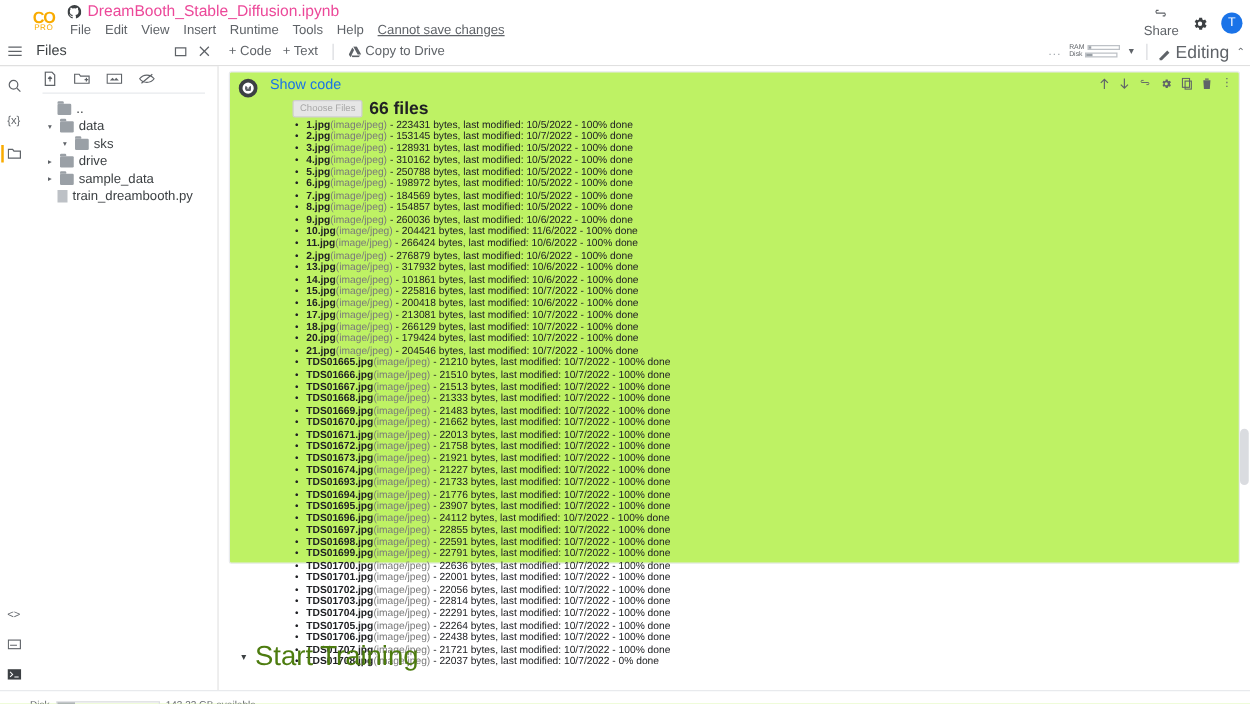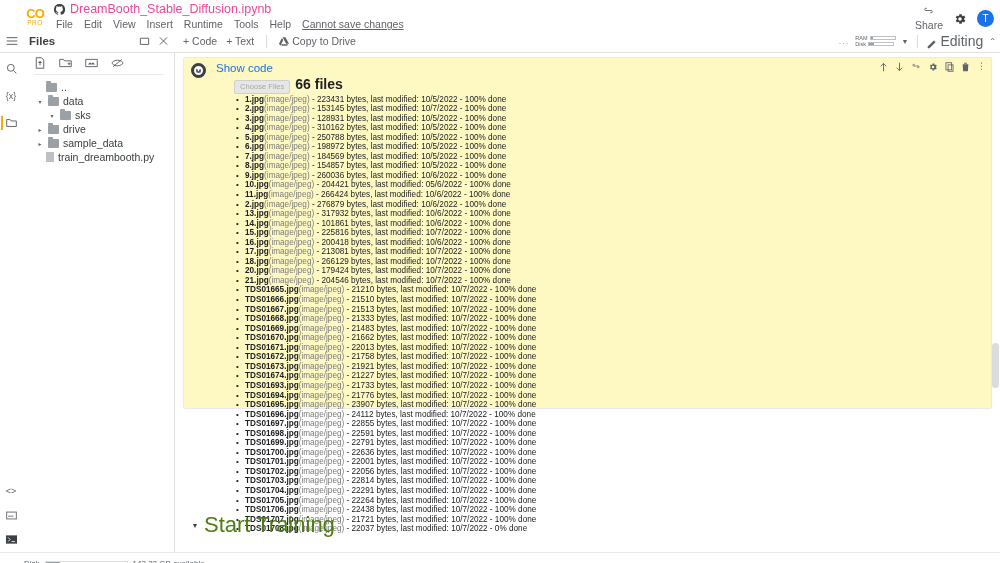--- a/index.html
+++ b/index.html
@@ -23,21 +23,21 @@
   .menu-row { display:flex; align-items:center; gap:11px; height:13px; margin-top:1px; padding-left:2px; }
   .menu-row span { font-size:10.5px; color:#5f6368; }
   .cannot-save { text-decoration:underline; }
   .top-right { position:absolute; right:6px; top:6px; display:flex; align-items:center; gap:10px; }
   .share-btn { display:flex; align-items:center; gap:4px; font-size:10.5px; color:#5f6368;flex-direction:column; }
   .avatar { width:17px; height:17px; border-radius:50%; background:#1a73e8; color:#fff;
             font-size:10px; display:flex; align-items:center; justify-content:center; }
 
   
   .toolbar { height:23px; display:flex; align-items:center; border-bottom:1px solid #e0e0e0; position:relative; }
-  .tb-left { width:175px; display:flex; align-items:flex-start; padding-left:6px; gap:8px;font-weight:bold; }
+  .tb-left { width:175px; display:flex; align-items:flex-start; padding-left:6px; gap:8px; }
   .files-hdr { display:flex; align-items:center; gap:11px; flex:1; }
   .files-label { font-size:11.5px; color:#3c4043; }
   .files-actions { margin-left:auto; display:flex; gap:8px; padding-right:6px; color:#5f6368; }
   .tb-mid { display:flex; align-items:center; gap:9px; padding-left:8px; }
   .tb-item { font-size:10.5px; color:#5f6368; display:flex; align-items:center; gap:3px; }
   .tb-divider { width:1px; height:13px; background:#dadce0; margin:0 3px; }
   .tb-right { position:absolute; right:4px; display:flex; align-items:center; gap:6px; }
   .res-box { display:flex; flex-direction:column; font-size:5.5px; color:#5f6368; line-height:6.5px; }
   .res-line { display:flex; align-items:center; gap:2px; }
   .res-bar { width:26px; height:4px; border:1px solid #bdc1c6; }
@@ -64,30 +64,30 @@
   .tarrow { width:8px; font-size:6px; color:#5f6368; text-align:center; }
   .ficon { width:11px; height:9px; background:#9aa0a6; border-radius:1px; position:relative; flex:none; }
   .ficon::before { content:""; position:absolute; top:-2px; left:0; width:5px; height:2px;
                    background:#9aa0a6; border-radius:1px 1px 0 0; }
   .ficon.doc { background:#bdc1c6; width:8px; height:10px; border-radius:0; }
   .ficon.doc::before { display:none; }
 
   
   .main { flex:1; position:relative; overflow:hidden; background:#fff; }
   .cell { margin:4px 8px 0 8px; border:1px solid #e8eaed; border-radius:2px;
-          background:#fef9c3; height:352px; position:relative; display:flex; }
+          background:#bef264; height:394px; position:relative; display:flex; }
   .cell-gutter { width:28px; padding-top:5px; display:flex; justify-content:center; }
   .spinner { width:15px; height:15px; border-radius:50%; border:3px solid #3c4043;
              background:#fff; position:relative; }
   .spinner::after { content:""; position:absolute; inset:2px; border-radius:50%;
                     border:2px solid #5f6368; border-top-color:transparent; }
   .cell-body { flex:1; padding-top:4px; }
   .showcode { color:#1a73e8; font-size:11.5px; padding-left:4px; }
   .out { padding:6px 0 0 22px; font-size:8.2px; line-height:9.55px; color:#202124; }
-  .choose-row { display:flex; align-items:flex-start; gap:5px; padding-bottom:1px; }
+  .choose-row { display:flex; align-items:center; gap:5px; padding-bottom:1px; }
   .choose-btn { background:#e6e6e6; border:1px solid #cfcfcf; border-radius:2px;
                 color:#a8a8a8; font-size:7.6px; padding:1px 5px; }
   .nfiles { font-weight:bold; font-size:14px; }
   ul.flist { list-style:none; margin:0; padding:0; }
   ul.flist li { position:relative; padding-left:11px; white-space:nowrap; }
   ul.flist li::before { content:"•"; position:absolute; left:2px; color:#202124; font-size:8px; }
   .fn { font-weight:bold; }
   .mt { color:#7a7a7a; }
   .cell-tools { position:absolute; top:4px; right:5px; display:flex; gap:7px; color:#5f6368; font-size:9px; }
 
@@ -297,21 +297,21 @@
           <ul class="flist">
               <li><span class="fn">1.jpg</span><span class="mt">(image/jpeg)</span> <span>- 223431 bytes, last modified: 10/5/2022 - 100% done</span></li>
               <li><span class="fn">2.jpg</span><span class="mt">(image/jpeg)</span> <span>- 153145 bytes, last modified: 10/7/2022 - 100% done</span></li>
               <li><span class="fn">3.jpg</span><span class="mt">(image/jpeg)</span> <span>- 128931 bytes, last modified: 10/5/2022 - 100% done</span></li>
               <li><span class="fn">4.jpg</span><span class="mt">(image/jpeg)</span> <span>- 310162 bytes, last modified: 10/5/2022 - 100% done</span></li>
               <li><span class="fn">5.jpg</span><span class="mt">(image/jpeg)</span> <span>- 250788 bytes, last modified: 10/5/2022 - 100% done</span></li>
               <li><span class="fn">6.jpg</span><span class="mt">(image/jpeg)</span> <span>- 198972 bytes, last modified: 10/5/2022 - 100% done</span></li>
               <li><span class="fn">7.jpg</span><span class="mt">(image/jpeg)</span> <span>- 184569 bytes, last modified: 10/5/2022 - 100% done</span></li>
               <li><span class="fn">8.jpg</span><span class="mt">(image/jpeg)</span> <span>- 154857 bytes, last modified: 10/5/2022 - 100% done</span></li>
               <li><span class="fn">9.jpg</span><span class="mt">(image/jpeg)</span> <span>- 260036 bytes, last modified: 10/6/2022 - 100% done</span></li>
-              <li><span class="fn">10.jpg</span><span class="mt">(image/jpeg)</span> <span>- 204421 bytes, last modified: 05/6/2022 - 100% done</span></li>
+              <li><span class="fn">10.jpg</span><span class="mt">(image/jpeg)</span> <span>- 204421 bytes, last modified: 11/6/2022 - 100% done</span></li>
               <li><span class="fn">11.jpg</span><span class="mt">(image/jpeg)</span> <span>- 266424 bytes, last modified: 10/6/2022 - 100% done</span></li>
               <li><span class="fn">2.jpg</span><span class="mt">(image/jpeg)</span> <span>- 276879 bytes, last modified: 10/6/2022 - 100% done</span></li>
               <li><span class="fn">13.jpg</span><span class="mt">(image/jpeg)</span> <span>- 317932 bytes, last modified: 10/6/2022 - 100% done</span></li>
               <li><span class="fn">14.jpg</span><span class="mt">(image/jpeg)</span> <span>- 101861 bytes, last modified: 10/6/2022 - 100% done</span></li>
               <li><span class="fn">15.jpg</span><span class="mt">(image/jpeg)</span> <span>- 225816 bytes, last modified: 10/7/2022 - 100% done</span></li>
               <li><span class="fn">16.jpg</span><span class="mt">(image/jpeg)</span> <span>- 200418 bytes, last modified: 10/6/2022 - 100% done</span></li>
               <li><span class="fn">17.jpg</span><span class="mt">(image/jpeg)</span> <span>- 213081 bytes, last modified: 10/7/2022 - 100% done</span></li>
               <li><span class="fn">18.jpg</span><span class="mt">(image/jpeg)</span> <span>- 266129 bytes, last modified: 10/7/2022 - 100% done</span></li>
               <li><span class="fn">20.jpg</span><span class="mt">(image/jpeg)</span> <span>- 179424 bytes, last modified: 10/7/2022 - 100% done</span></li>
               <li><span class="fn">21.jpg</span><span class="mt">(image/jpeg)</span> <span>- 204546 bytes, last modified: 10/7/2022 - 100% done</span></li>

